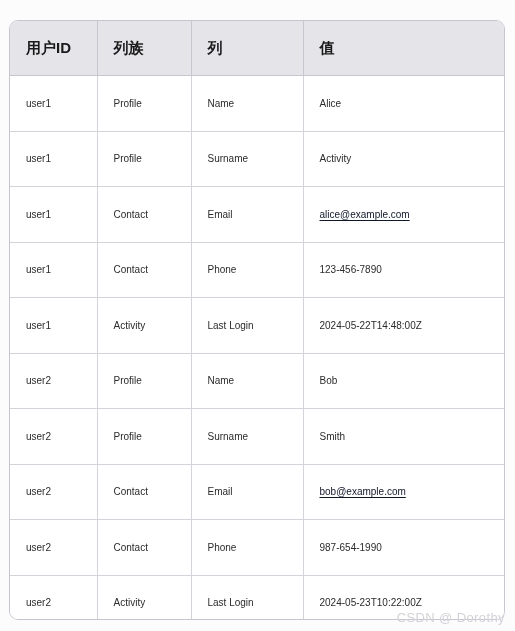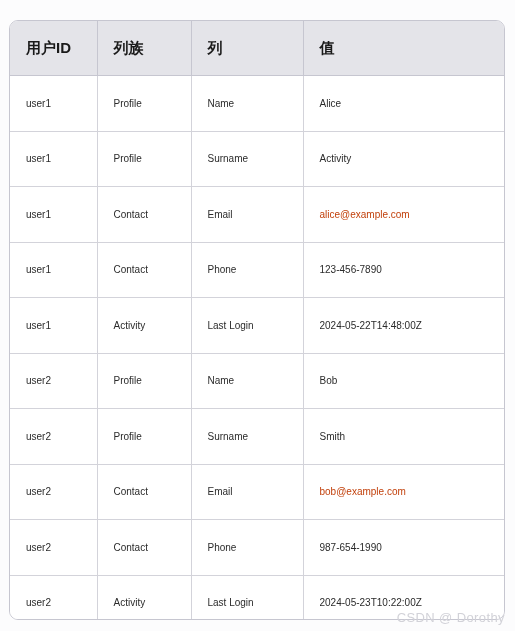--- a/index.html
+++ b/index.html
@@ -74,21 +74,22 @@
   }
   table.data-table tbody td:last-child {
     border-right: none;
     margin-top: 10px;
   }
   table.data-table tbody tr:last-child td {
     border-bottom: none;
   }
 
   .cell-link {
-    color: #c2410c;
+    color: #0f172a;
+    text-decoration: underline;
     text-underline-offset: 2px;
     cursor: pointer;
   }
 
   .watermark {
     position: absolute;
     right: 10px;
     bottom: 6px;
     font-size: 13px;
     color: #d2d2d8;

